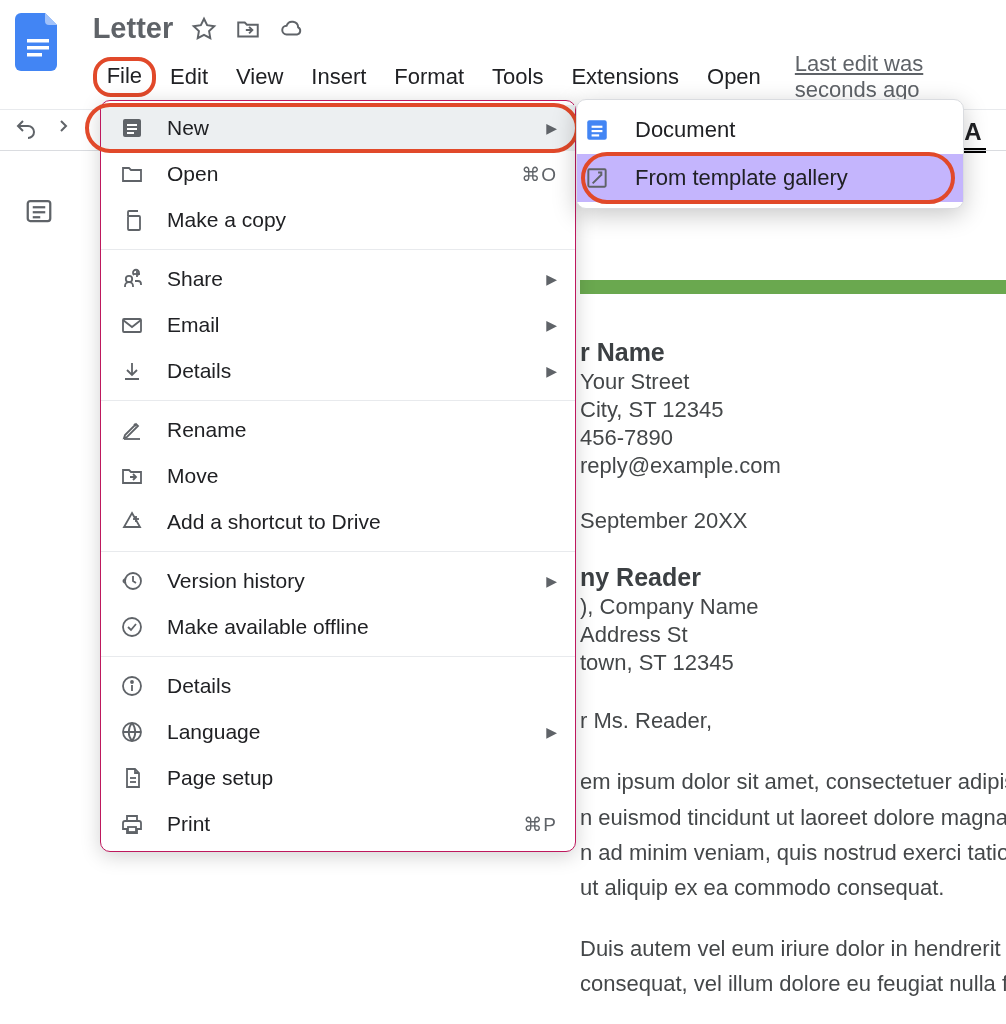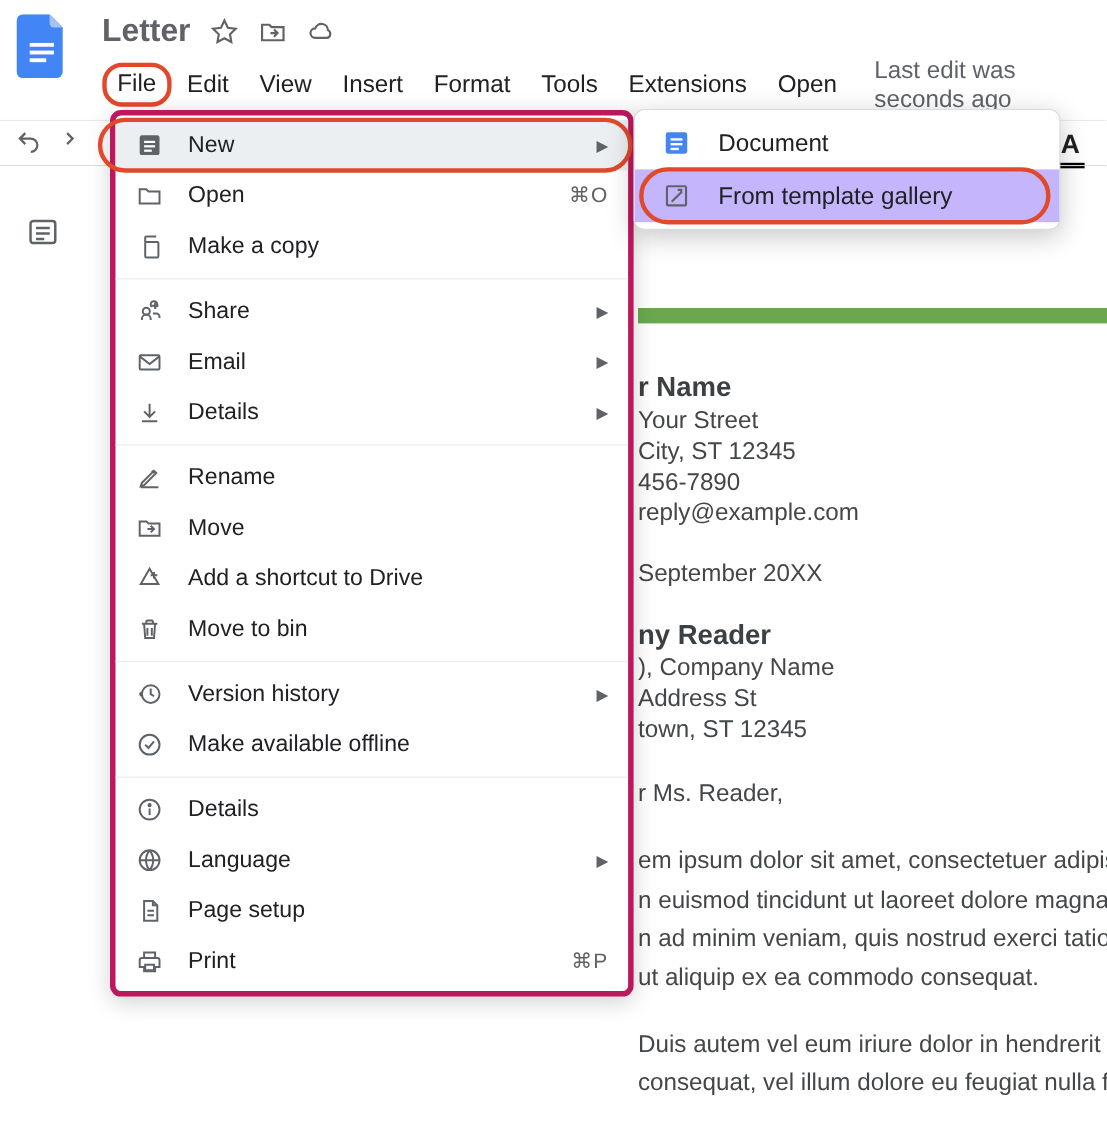--- a/index.html
+++ b/index.html
@@ -48,20 +48,21 @@
     cursor: pointer;
   }
   .menu-item.highlighted {
     border: 4px solid #e1492a;
     border-radius: 18px;
     padding: 2px 10px 4px 10px;
   }
   .last-edit {
     margin-left: 20px;
     color: #5f6368;
+    text-decoration: underline;
     font-size: 22px;
   }
 
   
   .toolbar-sep {
     border-top: 1px solid #e8eaed;
     margin-top: 6px;
   }
 
   
@@ -95,21 +96,21 @@
   }
   .outline-icon svg { width:30px; height:30px; }
 
   
   .dropdown {
     position: absolute;
     left: 100px;
     top: 100px;
     width: 476px;
     background: #fff;
-    border: 5px solid #be185d;
+    border: 1px solid #be185d;
     border-radius: 10px;
     box-shadow: 0 4px 20px rgba(0,0,0,0.18);
     padding: 4px 0 4px 0;
     z-index: 30;
   }
   .dd-item {
     display: flex; align-items: center;
     height: 46px;
     padding: 0 18px;
     font-size: 21px;
@@ -161,21 +162,21 @@
     background: #fff;
     border: 1px solid #dadce0;
     border-radius: 10px;
     box-shadow: 0 6px 24px rgba(0,0,0,0.22);
     padding: 6px 0;
     z-index: 40;
   }
   .sub-item {
     display:flex; align-items:center;
     height: 48px;
-    padding: 0 24px;
+    padding: 0 6px;
     font-size: 22px;
     color:#202124;
     cursor:pointer;
     position:relative;
   }
   .sub-item .sub-icon { width:28px; height:28px; margin-right:24px; display:flex; align-items:center; justify-content:center;}
   .sub-item .sub-icon svg { width:26px; height:26px; }
   .sub-item.selected { background:#c4b5fd; }
   .template-highlight-ring {
     position:absolute;
@@ -430,28 +431,20 @@
     <span class="dd-icon">
       <svg viewBox="0 0 24 24" fill="none" stroke="#5f6368" stroke-width="1.8">
           <path d="M12 3 l8 14 h-16 z"></path>
           <line x1="16" y1="6" x2="16" y2="12"></line>
           <line x1="13" y1="9" x2="19" y2="9"></line>
         </svg>
     </span>
     <span class="label">Add a shortcut to Drive</span>
   </div>
 
-  <div class="dd-item">
-    <span class="dd-icon">
-      <svg viewBox="0 0 24 24" fill="none" stroke="#5f6368" stroke-width="1.8">
-          <path d="M5 7 h14 M9 7 V5 a1 1 0 0 1 1 -1 h4 a1 1 0 0 1 1 1 v2 M7 7 l1 13 h8 l1 -13 M10 11 v7 M14 11 v7"></path>
-        </svg>
-    </span>
-    <span class="label">Move to bin</span>
-  </div>
 
   <div class="dd-sep"></div>
 
   <div class="dd-item">
     <span class="dd-icon">
       <svg viewBox="0 0 24 24" fill="none" stroke="#5f6368" stroke-width="1.8">
           <circle cx="13" cy="12" r="8"></circle>
           <path d="M13 7 v5 l3 2 M3 12 l2 -2 M3 12 l2 2"></path>
         </svg>
     </span>

